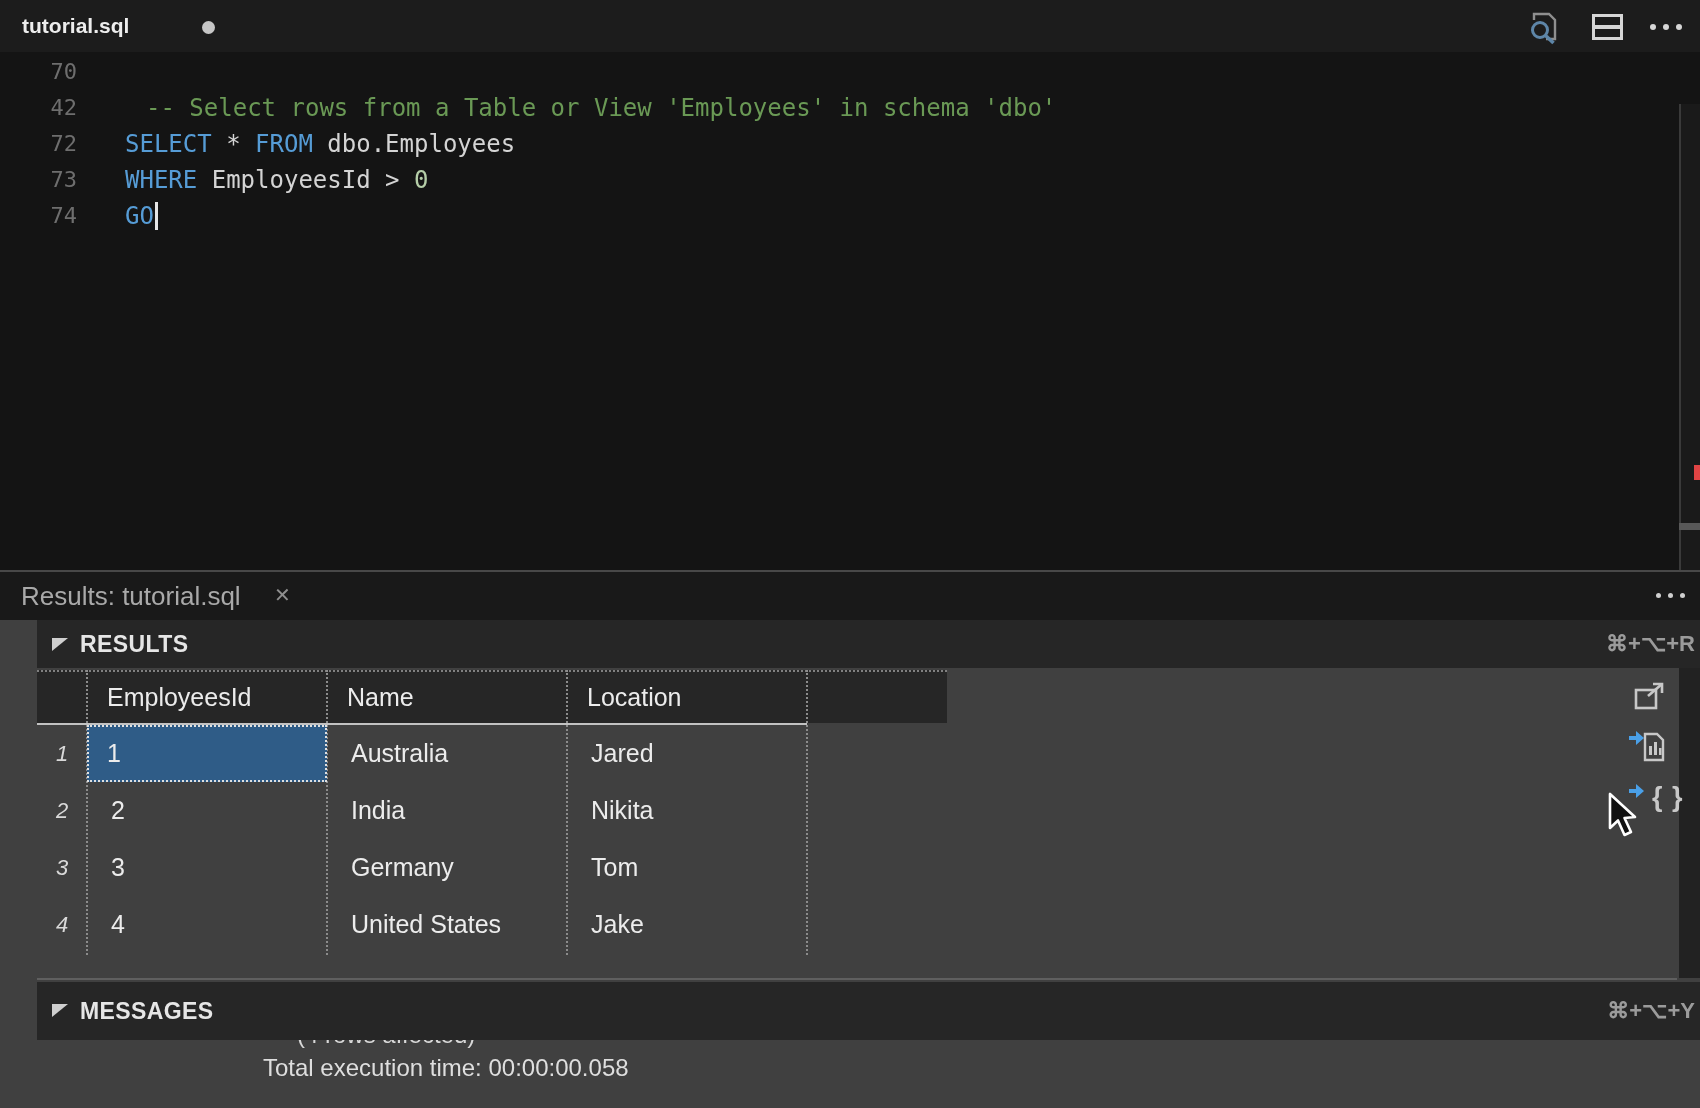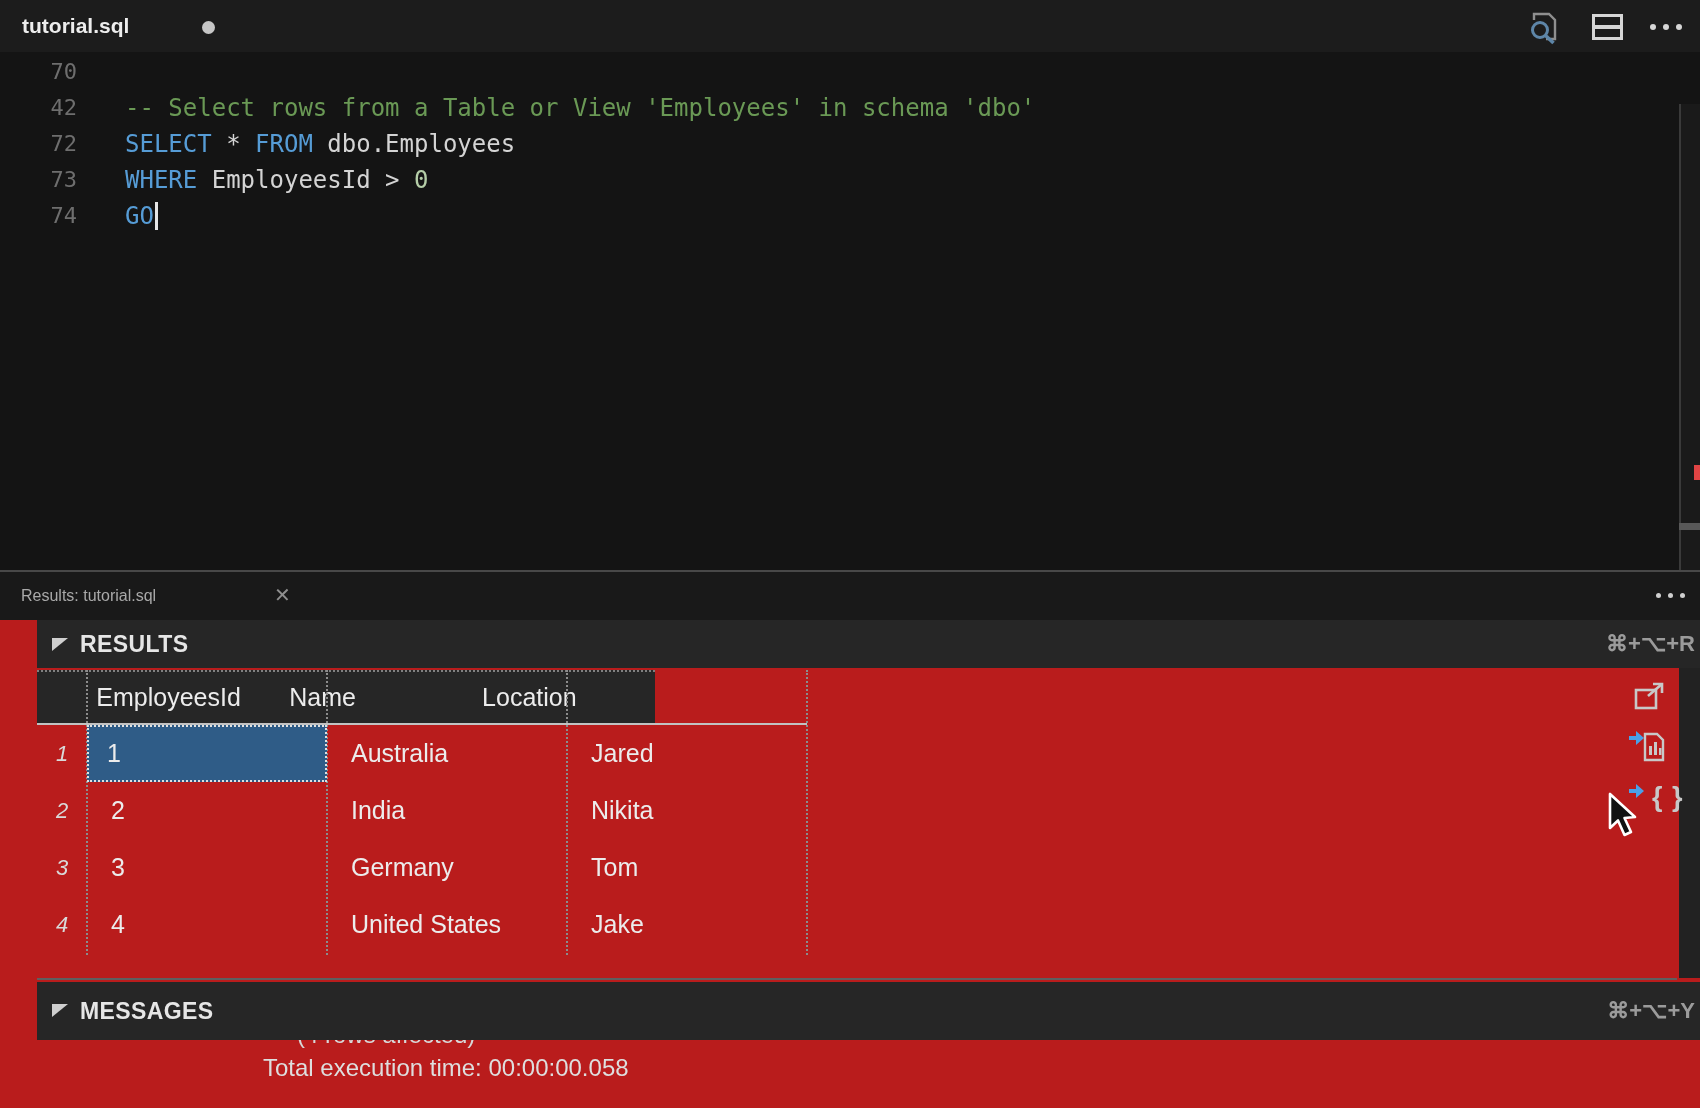--- a/index.html
+++ b/index.html
@@ -1,64 +1,64 @@
 <!DOCTYPE html>
 <html style="--kw: #569cd6; --comment: #6a9955; --numlit: #b5cea8; --sel: #2f5c87; --accent: #4aa0e8; --err: #e04444;"><head>
 <meta charset="utf-8">
 <style>
   html,body{margin:0;padding:0;background:#000;}
   #root{
     position:relative;width:1700px;height:1108px;overflow:hidden;
-    background:#b91c1c;font-family:"Liberation Sans",sans-serif;
+    background:#404040;font-family:"Liberation Sans",sans-serif;
     -webkit-font-smoothing:antialiased;
   }
   
   .tabbar{position:absolute;left:0;top:0;width:1700px;height:52px;background:#1c1c1c;}
   .tab-title{position:absolute;left:22px;top:0;height:52px;line-height:52px;
     font-size:21px;font-weight:700;color:#ededed;}
   .dirty-dot{position:absolute;left:202px;top:21px;width:13px;height:13px;border-radius:50%;background:#c6c6c6;}
   .tb-icon{position:absolute;top:0;}
   .dots{display:flex;gap:7px;align-items:center;}
   .dots i{display:block;width:6px;height:6px;border-radius:50%;background:#d6d6d6;}
   
   .editor{position:absolute;left:0;top:52px;width:1700px;height:518px;background:#141414;padding-left:48px;}
   #gutter{position:absolute;left:0;top:2px;width:77px;text-align:right;
     font-family:"DejaVu Sans Mono",monospace;font-size:22px;color:#6e6e6e;}
   #gutter .ln{height:36px;line-height:36px;}
   #code-lines{position:absolute;left:125px;top:2px;right:30px;
     font-family:"DejaVu Sans Mono",monospace;font-size:24px;white-space:pre;}
   #code-lines .cline{height:36px;line-height:36px;}
   .tk-kw{color:var(--kw,#569cd6);}
-  .tk-comment{color:var(--comment,#6a9955);}
+  .tk-comment{color:var(--comment,#6a9955);margin-left:21px;}
   .tk-num{color:var(--numlit,#b5cea8);}
   .tk-plain{color:#d4d4d4;}
   .caret{display:inline-block;width:3px;height:28px;background:#e6e6e6;vertical-align:-6px;margin-left:1px;}
   .ruler-strip{position:absolute;left:1681px;top:52px;width:19px;height:518px;background:#1a1a1a;}
   .ruler-line{position:absolute;left:1679px;top:52px;width:2px;height:518px;background:#3a3a3a;}
   .ruler-error{position:absolute;left:1694px;top:413px;width:6px;height:15px;background:var(--err,#e04444);}
   .ruler-slider{position:absolute;left:1679px;top:471px;width:21px;height:7px;background:#585858;}
   
   .panel-divider{position:absolute;left:0;top:570px;width:1700px;height:2px;background:#484848;}
   .panel-tabrow{position:absolute;left:0;top:572px;width:1700px;height:48px;background:#191919;}
-  .panel-tab-label{position:absolute;left:21px;top:0;height:48px;line-height:48px;font-size:16px;color:#a9a9a9;}
+  .panel-tab-label{position:absolute;left:21px;top:0;height:48px;line-height:48px;font-size:26px;color:#a9a9a9;}
   .panel-tab-close{position:absolute;left:274px;top:0;height:48px;line-height:46px;font-size:20px;color:#8f8f8f;}
   .panel-more{position:absolute;left:1656px;top:21px;}
   .panel-more i{width:5px;height:5px;background:#cfcfcf;}
   .section-band{position:absolute;left:37px;width:1663px;height:48px;background:#262626;z-index:2;}
   .band-results{top:620px;}
   .band-messages{top:982px;height:58px;}
   .twistie{position:absolute;left:15px;top:18px;width:16px;height:13px;background:#cfcfcf;
     clip-path:polygon(0 0,100% 0,0 100%);}
   .band-messages .twistie{top:22px;}
   .section-label{position:absolute;left:43px;top:0;height:100%;display:flex;align-items:center;
     font-size:23px;font-weight:700;letter-spacing:.4px;color:#e6e6e6;}
   .section-shortcut{position:absolute;right:5px;top:0;height:100%;display:flex;align-items:center;
     font-size:22px;font-weight:600;color:#9b9b9b;}
   
-  .grid-header{position:absolute;left:37px;top:670px;width:618px;height:53px;background:#262626;
+  .grid-header{position:absolute;left:37px;top:670px;width:910px;height:53px;background:#262626;
     border-top:2px dotted #808080;box-sizing:border-box;display:flex;}
   .grid-header .spacer{width:50px;}
   .hcell{width:240px;box-sizing:border-box;padding-left:20px;line-height:50px;
     font-size:25px;font-weight:500;color:#ececec;}
   .grid-underline{position:absolute;left:37px;top:723px;width:770px;height:2px;background:#c2c2c2;}
   #grid-rows{position:absolute;left:37px;top:725px;width:770px;}
   .grow{display:flex;height:57px;}
   .rnum{width:50px;text-align:center;line-height:57px;font-size:22px;font-style:italic;color:#d9d9d9;}
   .gcell{width:240px;box-sizing:border-box;padding-left:24px;line-height:57px;font-size:25px;color:#ececec;}
   .gcell.sel{background:var(--sel,#2f5c87);border:2px dotted #e0e0e0;padding-left:18px;line-height:53px;position:relative;z-index:1;}

